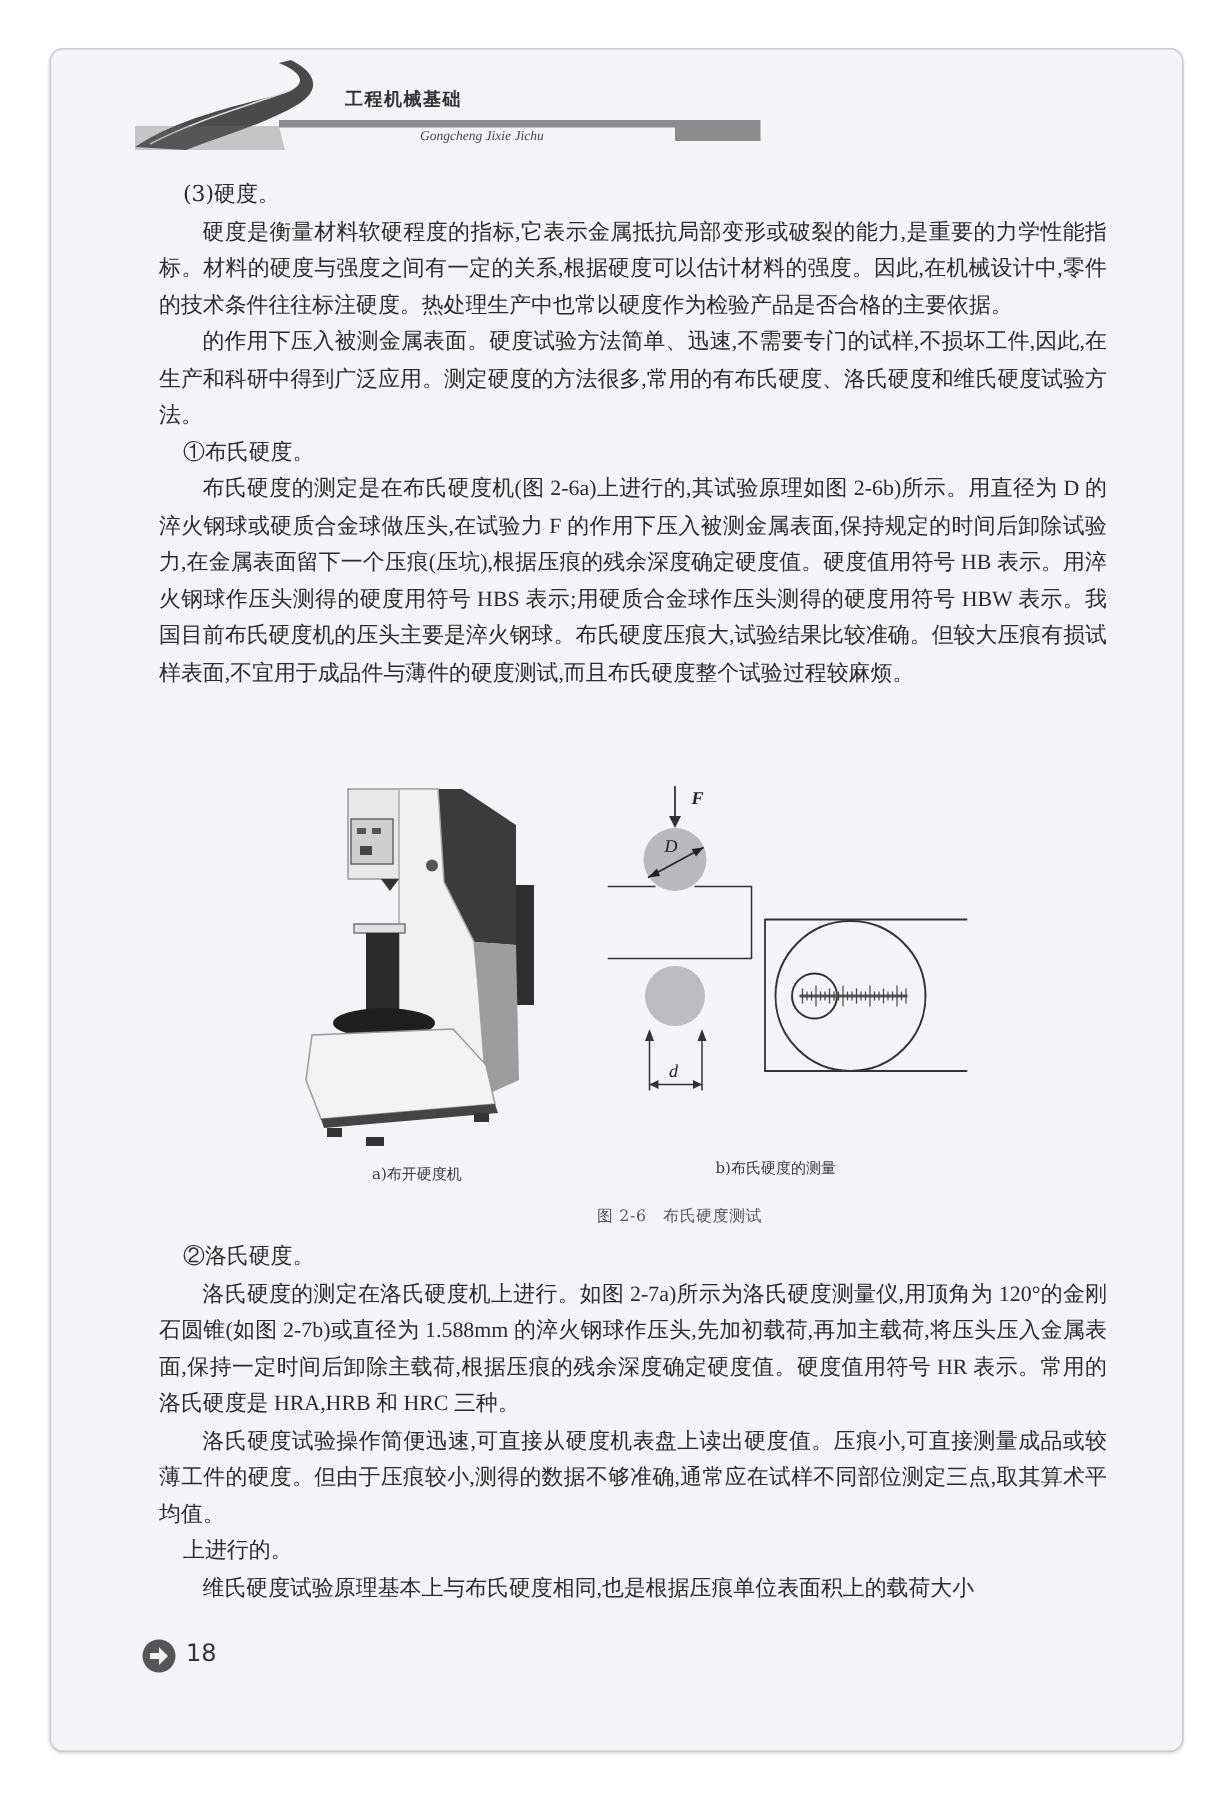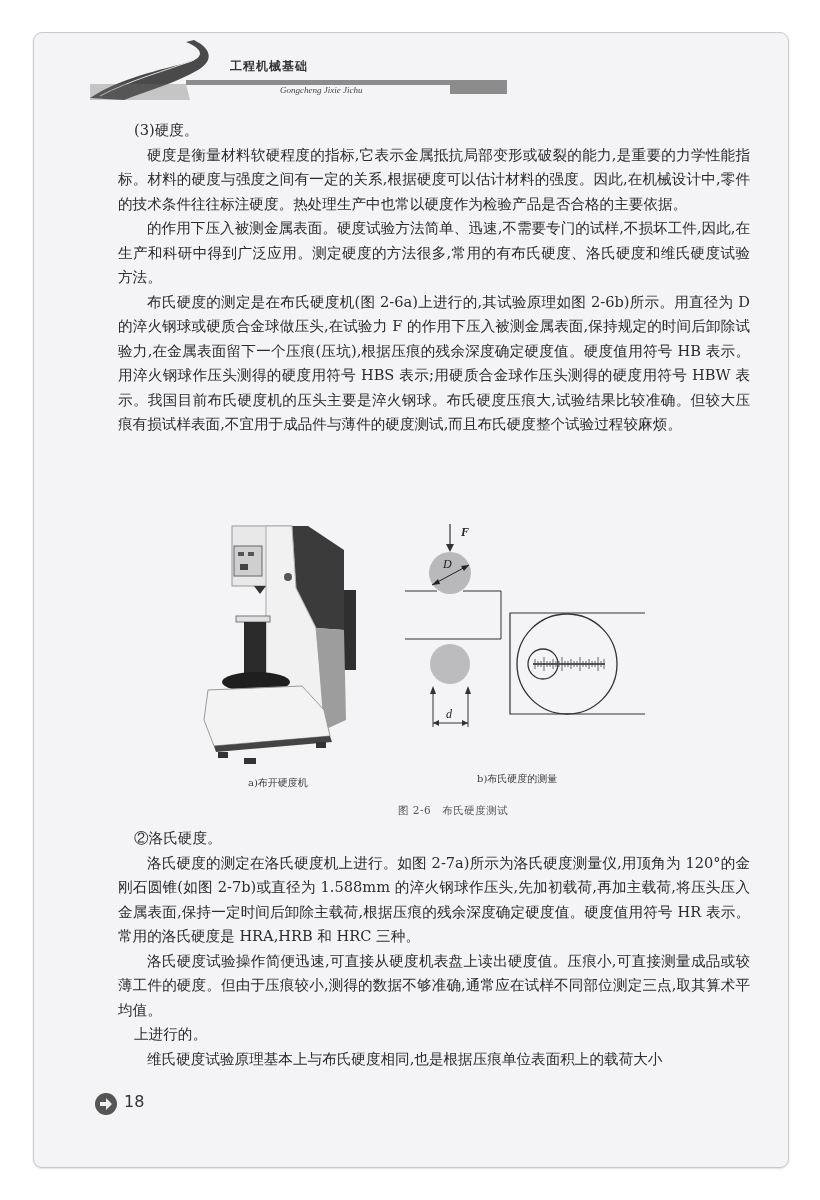--- a/index.html
+++ b/index.html
@@ -19,23 +19,23 @@
     position: absolute; left: 140px; top: 20px; font-family: "DejaVu Sans", sans-serif;
     font-weight: bold; font-size: 12px; letter-spacing: 1px; color: #333;
   }
   .header-bar { position: absolute; left: 96px; top: 42px; width: 320px; height: 5px; background: #8c8c8c; }
   .header-block { position: absolute; left: 360px; top: 42px; width: 57px; height: 14px; background: #8c8c8c; }
   .header-sub {
     position: absolute; left: 190px; top: 47px; font-family: "Liberation Serif", serif;
     font-style: italic; font-size: 9px; color: #444;
   }
   
-  .text { position: absolute; left: 106px; width: 632px; font-size: 14.6px; line-height: 24.5px; text-align: justify; margin-left: 12px; }
+  .text { position: absolute; left: 106px; width: 632px; font-size: 14.6px; line-height: 24.5px; text-align: justify; }
   .text p { margin: 0; }
-  .indent { text-indent: 29px; }
+  .indent { text-indent: 29px; font-family: Liberation Serif, serif; }
   .heading { text-indent: 16px; }
   
   .fig-a { position: absolute; left: 196px; top: 520px; width: 200px; height: 268px; }
   .fig-b { position: absolute; left: 405px; top: 522px; width: 240px; height: 268px; }
   .cap { position: absolute; font-size: 10px; color: #3a3a3a; white-space: nowrap; }
   .fig-caption { position: absolute; left: 354px; top: 804px; font-size: 10.5px; color: #555; white-space: nowrap; letter-spacing: 0.5px; padding-left: 44px; }
   
   .page-icon { position: absolute; left: 95px; top: 1093px; width: 22px; height: 22px; border-radius: 50%; background: #555; }
   .page-num { position: absolute; left: 124px; top: 1092px; font-family: "DejaVu Sans", sans-serif; font-size: 16px; color: #333; }
 </style>
@@ -53,20 +53,21 @@
   <div class="header-bar"></div>
   <div class="header-block"></div>
   <div class="header-title">工程机械基础</div>
   <div class="header-sub">Gongcheng Jixie Jichu</div>
 </div>
 
 <div class="text" style="top:118px;">
   <p class="heading">(3)硬度。</p>
   <p class="indent">硬度是衡量材料软硬程度的指标,它表示金属抵抗局部变形或破裂的能力,是重要的力学性能指标。材料的硬度与强度之间有一定的关系,根据硬度可以估计材料的强度。因此,在机械设计中,零件的技术条件往往标注硬度。热处理生产中也常以硬度作为检验产品是否合格的主要依据。</p>
   <p class="indent">的作用下压入被测金属表面。硬度试验方法简单、迅速,不需要专门的试样,不损坏工件,因此,在生产和科研中得到广泛应用。测定硬度的方法很多,常用的有布氏硬度、洛氏硬度和维氏硬度试验方法。</p>
+  <p class="heading">①布氏硬度。</p>
   <p class="indent">布氏硬度的测定是在布氏硬度机(图 2-6a)上进行的,其试验原理如图 2-6b)所示。用直径为 D 的淬火钢球或硬质合金球做压头,在试验力 F 的作用下压入被测金属表面,保持规定的时间后卸除试验力,在金属表面留下一个压痕(压坑),根据压痕的残余深度确定硬度值。硬度值用符号 HB 表示。用淬火钢球作压头测得的硬度用符号 HBS 表示;用硬质合金球作压头测得的硬度用符号 HBW 表示。我国目前布氏硬度机的压头主要是淬火钢球。布氏硬度压痕大,试验结果比较准确。但较大压痕有损试样表面,不宜用于成品件与薄件的硬度测试,而且布氏硬度整个试验过程较麻烦。</p>
 </div>
 
 <div class="fig-a">
   <svg width="200" height="250" viewBox="0 0 200 250">
     <rect x="36" y="6" width="60" height="60" fill="#e8e8e8" stroke="#999"></rect>
     <rect x="38" y="26" width="28" height="30" fill="#cfcfcf" stroke="#666"></rect>
     <rect x="42" y="32" width="6" height="4" fill="#555"></rect>
       <rect x="52" y="32" width="6" height="4" fill="#555"></rect>
     <rect x="44" y="44" width="8" height="6" fill="#444"></rect>

